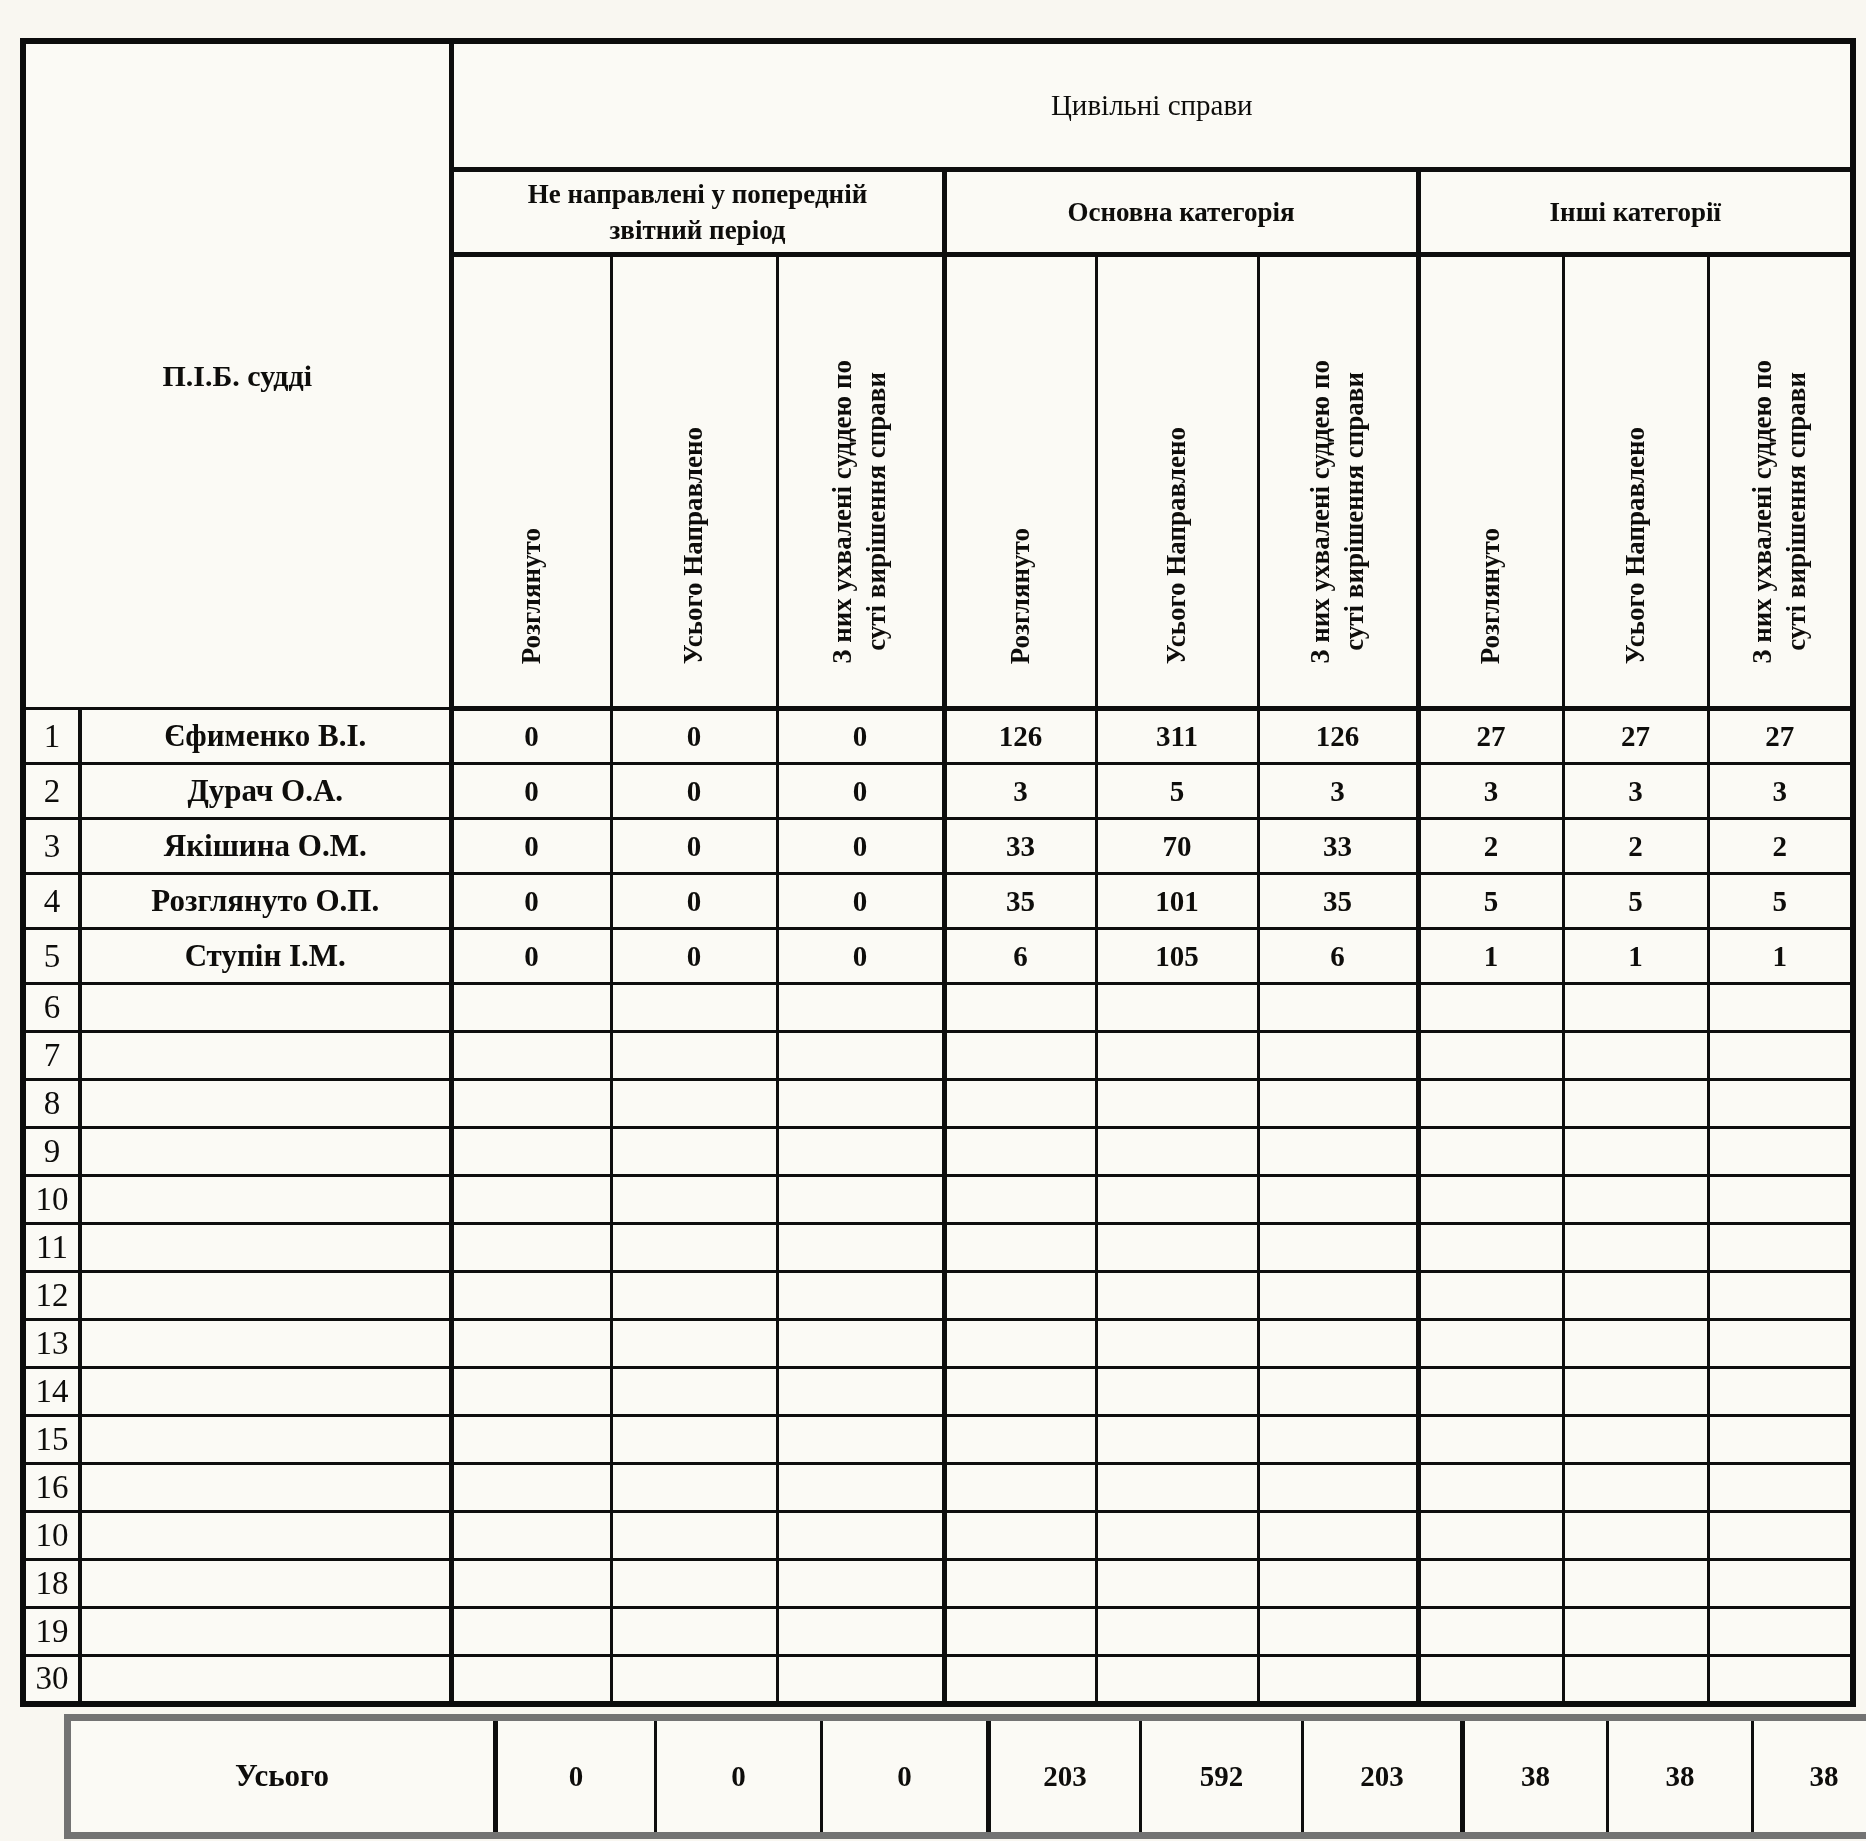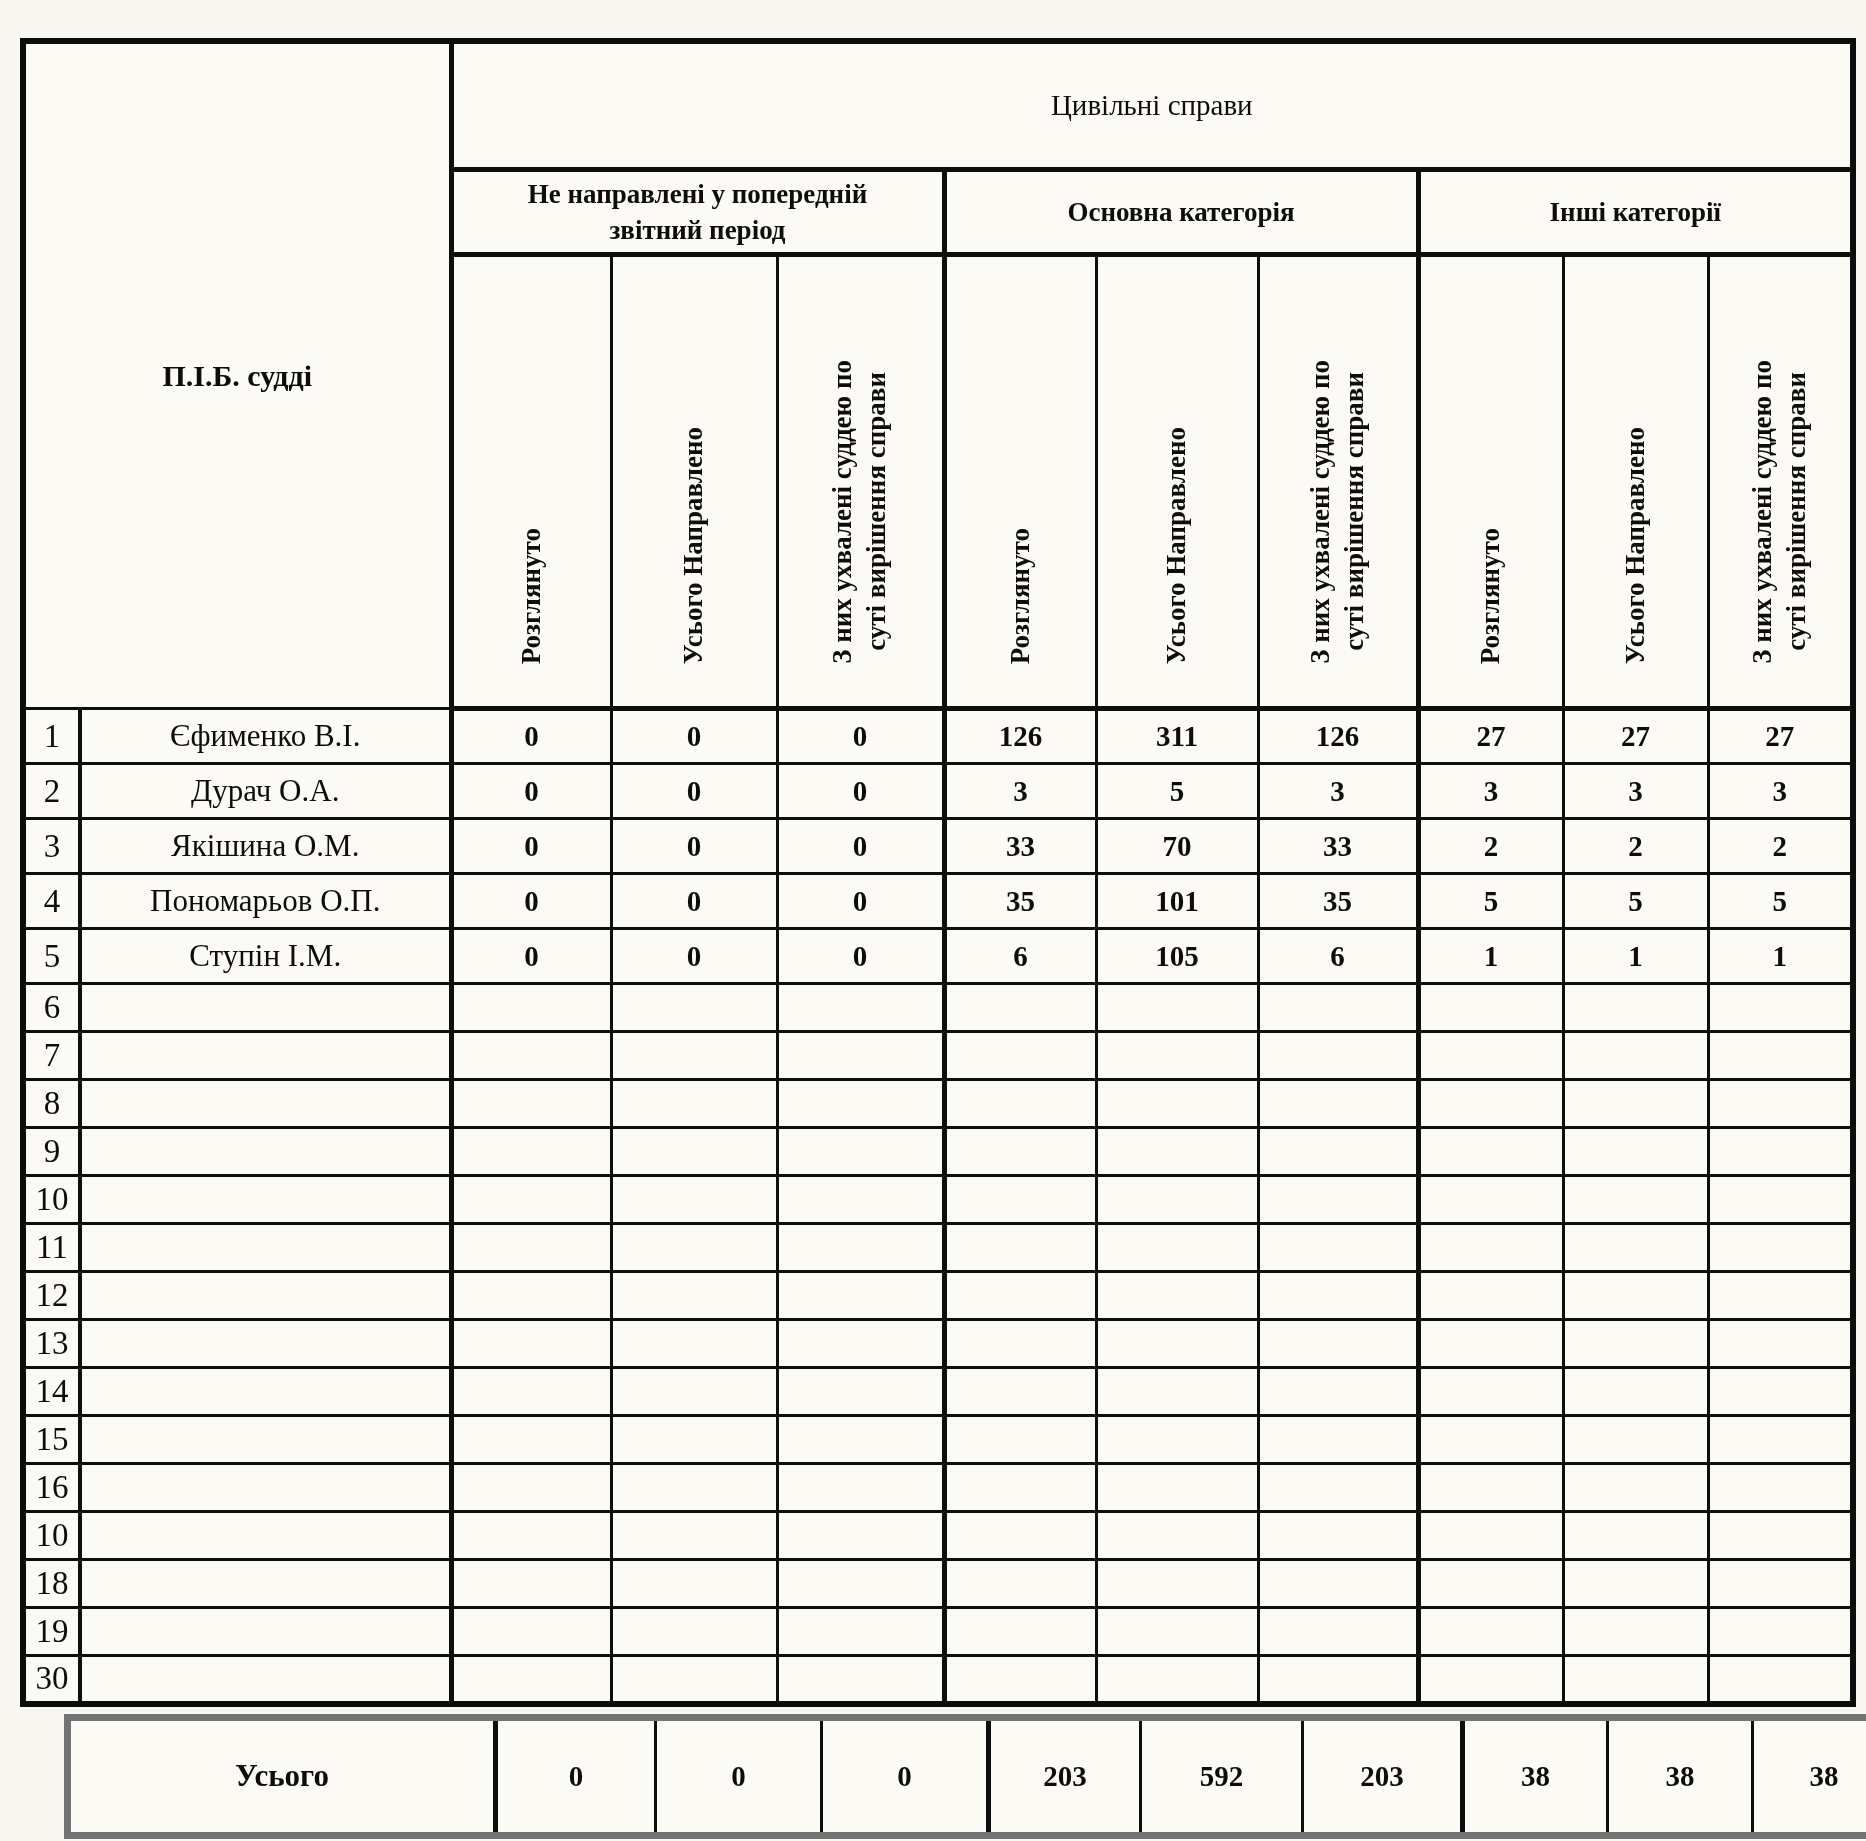--- a/index.html
+++ b/index.html
@@ -73,21 +73,21 @@
   
   tr.r-data  { height: 55px; }
   tr.r-empty { height: 48px; }
   td.numcell {
     font-size: 33px;
     font-weight: 400;
     border-right-width: 4px;
   }
   td.namecell {
     font-size: 31px;
-    font-weight: 400;
+    font-weight: 700;
     border-right-width: 5px;
   }
   td.valcell {
     font-size: 29px;
     font-weight: 700;
   }
   
   tr.total-row { height: 118px; }
   td.total-label {
     font-size: 31px;
@@ -177,21 +177,21 @@
           <td class="valcell">0</td>
           <td class="valcell gsep">33</td>
           <td class="valcell">70</td>
           <td class="valcell">33</td>
           <td class="valcell gsep">2</td>
           <td class="valcell">2</td>
           <td class="valcell">2</td>
         </tr>
         <tr class="r-data">
           <td class="numcell">4</td>
-          <td class="namecell">Пономарьов О.П.</td>
+          <td class="namecell">Розглянуто О.П.</td>
           <td class="valcell gsep">0</td>
           <td class="valcell">0</td>
           <td class="valcell">0</td>
           <td class="valcell gsep">35</td>
           <td class="valcell">101</td>
           <td class="valcell">35</td>
           <td class="valcell gsep">5</td>
           <td class="valcell">5</td>
           <td class="valcell">5</td>
         </tr>

